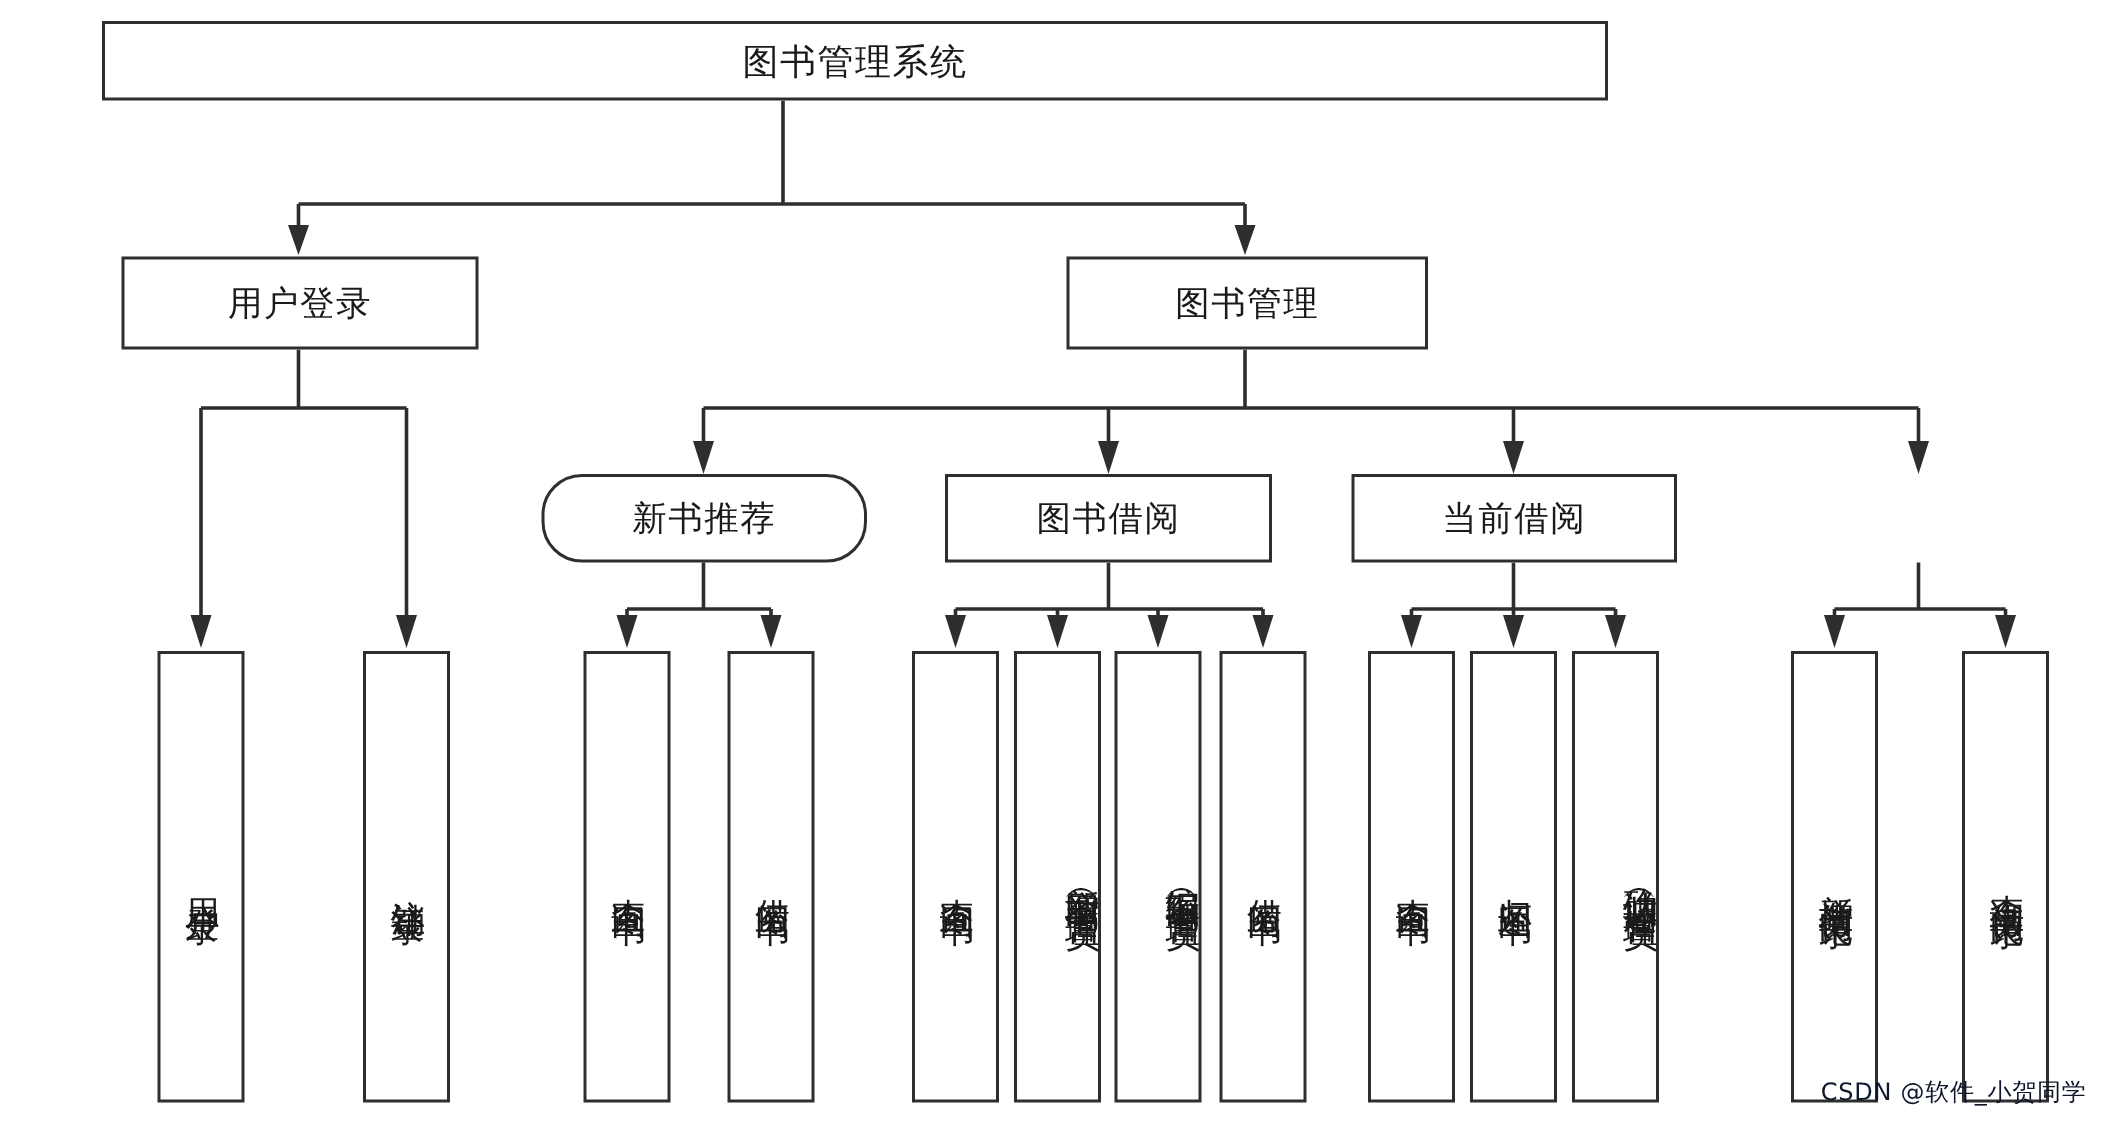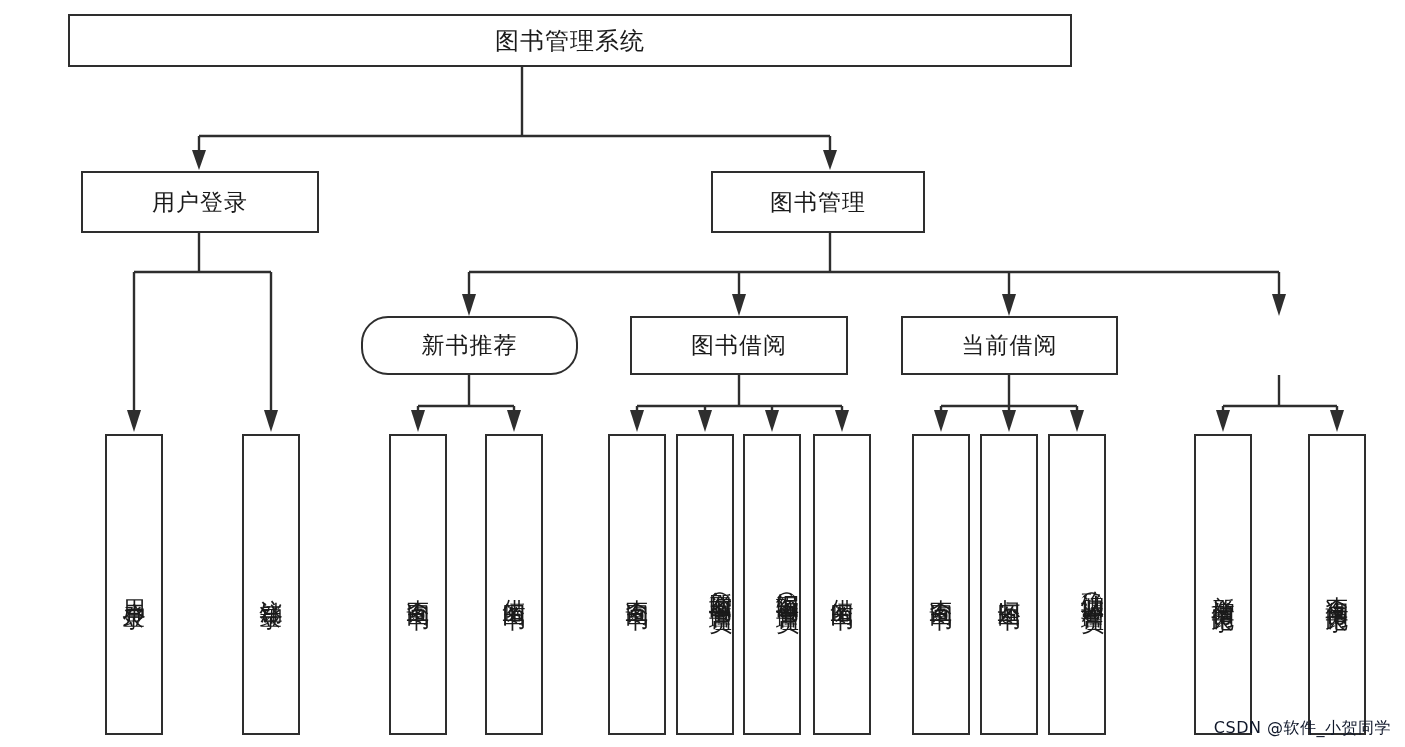--- a/index.html
+++ b/index.html
@@ -134,21 +134,21 @@
     <line x1="1223" y1="406" x2="1337" y2="406"></line>
     <line x1="1223" y1="406" x2="1223" y2="412"></line>
     <line x1="1337" y1="406" x2="1337" y2="412"></line>
     <polygon points="1223,432 1216,410 1230,410" fill="#2e2e2e" stroke="none"></polygon>
     <polygon points="1337,432 1330,410 1344,410" fill="#2e2e2e" stroke="none"></polygon>
   </svg>
 
   <div class="node h root" style="left:20px; top:14px; width:1004px; height:53px;margin-left:48px;">图书管理系统</div>
 
   <div class="node h" style="left:81px; top:171px; width:238px; height:62px;">用户登录</div>
-  <div class="node h" style="left:711px; top:171px; width:214px; height:62px;">图书管理</div>
+  <div class="node h" style="left:711px; top:171px; width:241px; height:62px;">图书管理</div>
 
   <div class="node h" style="left:361px; top:316px; width:217px; height:59px;border-radius:27px;">新书推荐</div>
   <div class="node h" style="left:630px; top:316px; width:218px; height:59px;">图书借阅</div>
   <div class="node h" style="left:901px; top:316px; width:217px; height:59px;">当前借阅</div>
 
   <div class="node v center" style="left:105px; top:434px; width:58px; height:301px;">用户登录</div>
   <div class="node v center" style="left:242px; top:434px; width:58px; height:301px;">注销登录</div>
 
   <div class="node v center" style="left:389px; top:434px; width:58px; height:301px;">查询图书</div>
   <div class="node v center" style="left:485px; top:434px; width:58px; height:301px;">借阅图书</div>

